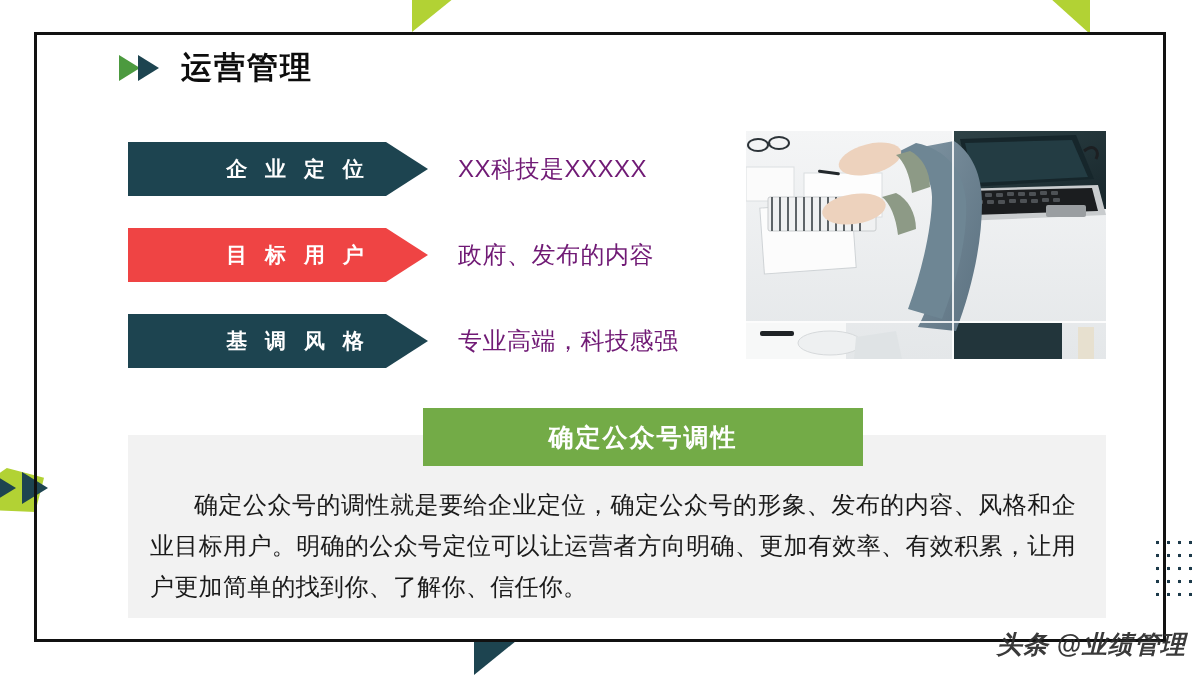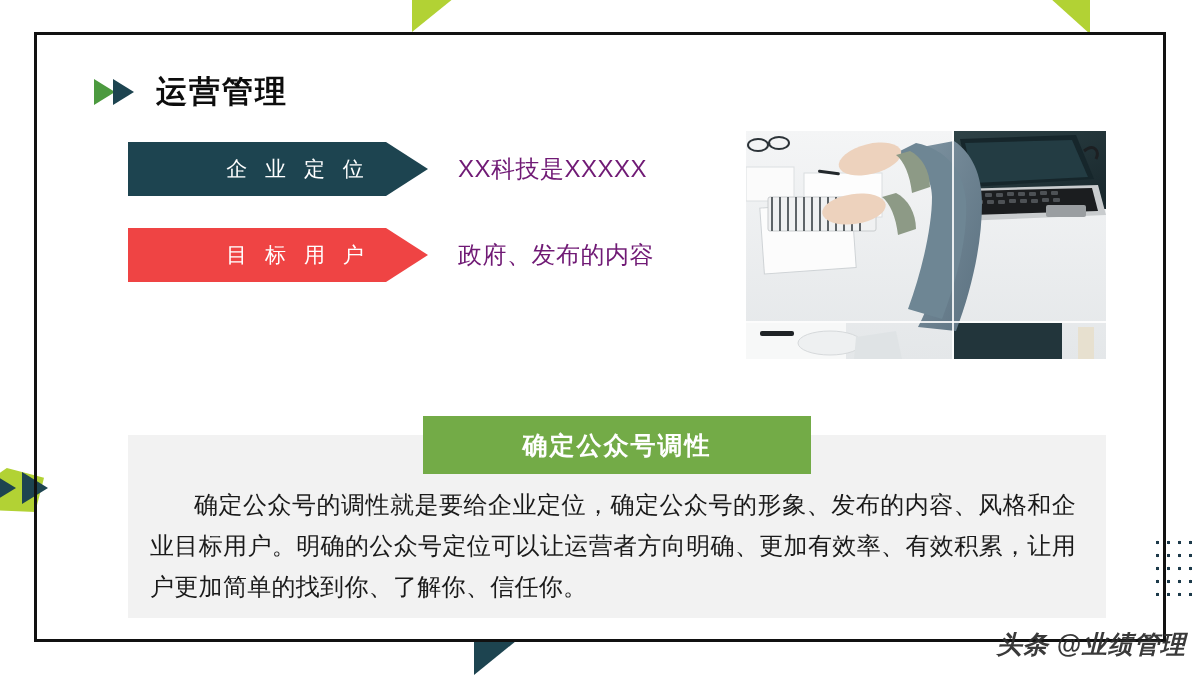--- a/index.html
+++ b/index.html
@@ -54,37 +54,37 @@
     background-size:11px 13px;background-position:2px 2px;
   }
 
   
   .frame{
     position:absolute;left:34px;top:32px;width:1132px;height:610px;
     border:3px solid #111111;background:transparent;box-sizing:border-box;
   }
 
   
-  .title-row{position:absolute;left:94px;top:52px;display:flex;align-items:center;gap:0;margin-top:24px;}
+  .title-row{position:absolute;left:119px;top:52px;display:flex;align-items:center;gap:0;}
   .title-tri{width:0;height:0;border-top:13px solid transparent;border-bottom:13px solid transparent;}
   .title-tri.g{border-left:21px solid #4c9a3f;}
   .title-tri.d{border-left:21px solid #1d4450;margin-left:-2px;}
   .title-text{
     margin-left:22px;font-size:31px;font-weight:bold;color:#0d0d0d;
     letter-spacing:2px;line-height:1;
   }
 
   
   .banner-wrap{position:absolute;left:128px;top:142px;width:640px;}
   .banner-row{position:relative;height:86px;}
   .banner{
     position:absolute;left:0;top:0;width:300px;height:54px;
     display:flex;align-items:center;justify-content:center;
     clip-path:polygon(0 0,86% 0,100% 50%,86% 100%,0 100%);
-    color:#ffffff;font-size:21px;font-weight:normal;letter-spacing:6px;
+    color:#ffffff;font-size:21px;font-weight:bold;letter-spacing:6px;
     padding-left:40px;box-sizing:border-box;text-align:center;
   }
   .banner.dark{background:#1d4450;}
   .banner.green{background:#ef4444;}
   .banner-value{
     position:absolute;left:330px;top:0;height:54px;
     display:flex;align-items:center;
     font-size:24px;color:#701a75;letter-spacing:0.5px;
   }
 
@@ -94,23 +94,23 @@
     overflow:hidden;background:#eceff0;
   }
   .photo svg{display:block;width:100%;height:100%;}
 
   
   .gray-panel{
     position:absolute;left:128px;top:435px;width:978px;height:183px;
     background:#f2f2f2;
   }
   .green-head{
-    position:absolute;left:423px;top:408px;width:388px;height:58px;
+    position:absolute;left:423px;top:408px;width:440px;height:58px;
     background:#73ab47;display:flex;align-items:center;justify-content:center;
-    color:#ffffff;font-size:25px;font-weight:bold;letter-spacing:2px;margin-top:8px;
+    color:#ffffff;font-size:25px;font-weight:bold;letter-spacing:2px;
   }
   .body-text{
     position:absolute;left:150px;top:484px;width:926px;
     font-size:24px;line-height:41px;color:#1a1a1a;text-indent:44px;
     text-align:justify;letter-spacing:0.3px;
   }
 
   
   .watermark{
     position:absolute;right:14px;bottom:14px;
@@ -144,20 +144,24 @@
     <div class="banner-row">
       <div class="banner dark">企 业 定 位</div>
       <div class="banner-value">XX科技是XXXXX</div>
     </div>
 
     <div class="banner-row">
       <div class="banner green">目 标 用 户</div>
       <div class="banner-value">政府、发布的内容</div>
     </div>
 
+    <div class="banner-row">
+      <div class="banner dark">基 调 风 格</div>
+      <div class="banner-value">专业高端，科技感强</div>
+    </div>
 
   </div>
 
   <div class="photo">
     <svg viewBox="0 0 360 228" preserveAspectRatio="none">
       <defs>
         <linearGradient id="deskg" x1="0" y1="0" x2="0" y2="1">
           <stop offset="0%" stop-color="#f4f5f6"></stop>
           <stop offset="100%" stop-color="#e4e7e9"></stop>
         </linearGradient>

